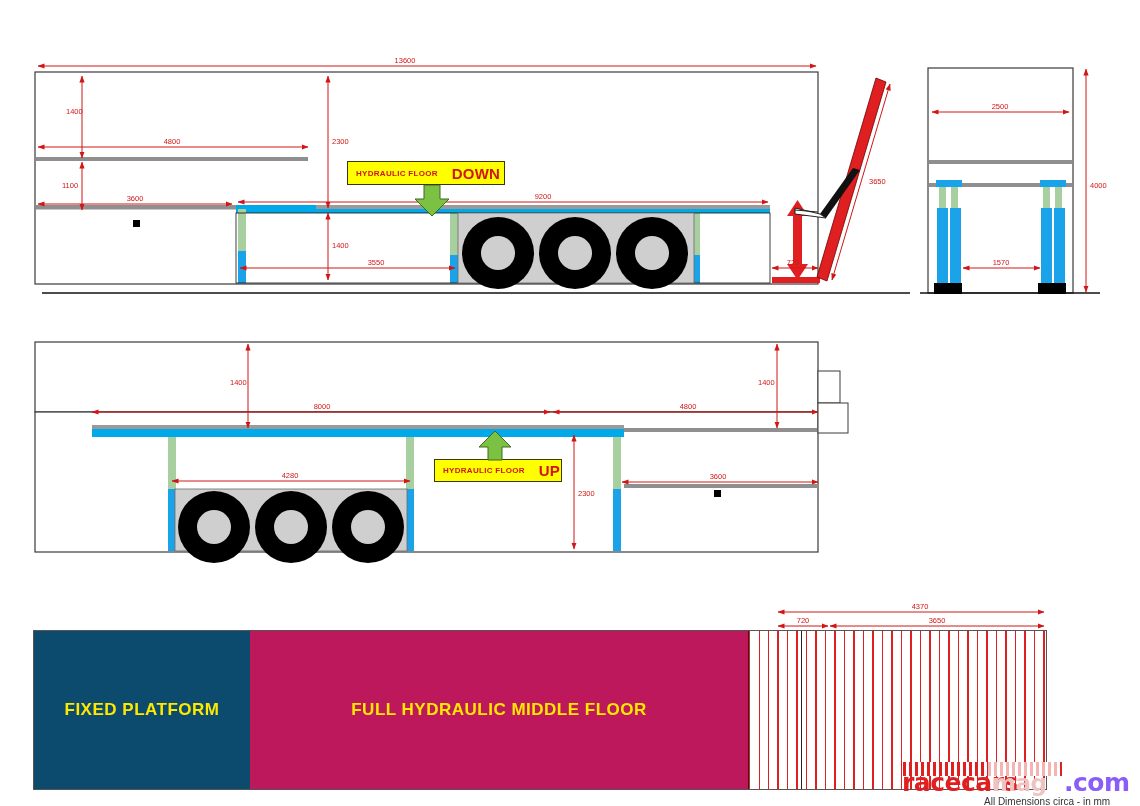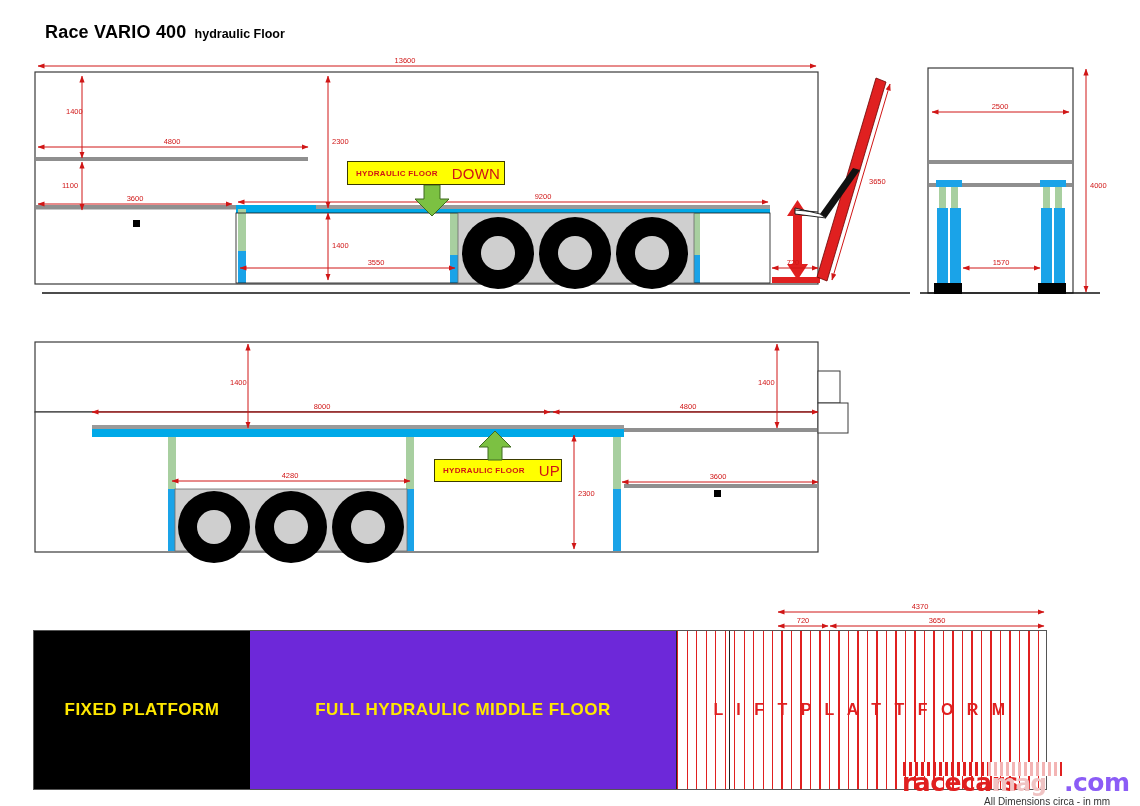--- a/index.html
+++ b/index.html
@@ -70,48 +70,48 @@
     white-space: nowrap;
   }
   .callout .small {
     font-size: 8px;
     font-weight: bold;
     color: #d01616;
     letter-spacing: 0.3px;
   }
   .callout .big {
     font-size: 15px;
-    font-weight: normal;
+    font-weight: bold;
     color: #d01616;
     margin-left: 14px;
     letter-spacing: 0.2px;
   }
   
   #plan-view {
     position: absolute;
     left: 33px;
     top: 630px;
     width: 1014px;
     height: 160px;
     border: 1px solid #555;
     box-sizing: border-box;
     display: flex;
   }
   #plan-fixed {
     width: 216px;
-    background: #000000;
+    background: #0c4a6e;
     display: flex;
     align-items: center;
     justify-content: center;
     position: relative;
     box-sizing: border-box;
   }
   #plan-middle {
-    width: 426px;
-    background: #6d28d9;
+    width: 498px;
+    background: #be185d;
     display: flex;
     align-items: center;
     justify-content: center;
     box-sizing: border-box;
   }
   #plan-lift {
     flex: 1;
     background: #ffffff;
     position: relative;
     display: flex;
@@ -210,23 +210,20 @@
     top: 34px;
     font-size: 10px;
     color: #333;
   }
 </style>
 </head>
 <body>
 
 <div class="page">
 
-  <div id="title-block">
-    <span id="title-main">Race VARIO 400</span><span id="title-sub">hydraulic Floor</span>
-  </div>
 
   <svg class="layer" viewBox="0 0 1140 806">
     <defs>
       <marker id="ar" markerWidth="7" markerHeight="6" refX="6.5" refY="3" orient="auto">
         <path d="M7,3 L0,0.4 L0,5.6 Z" fill="#d01616"></path>
       </marker>
       <marker id="al" markerWidth="7" markerHeight="6" refX="0.5" refY="3" orient="auto">
         <path d="M0,3 L7,0.4 L7,5.6 Z" fill="#d01616"></path>
       </marker>
       <marker id="yr" markerWidth="7" markerHeight="6" refX="6.5" refY="3" orient="auto">
@@ -453,21 +450,20 @@
 
   <div id="plan-view">
     <div id="plan-fixed">
       <span class="plan-label">FIXED PLATFORM</span>
     </div>
     <div id="plan-middle">
       <span class="plan-label">FULL HYDRAULIC MIDDLE FLOOR</span>
     </div>
     <div id="plan-lift">
       <div id="plan-lift-divider"></div>
-      <span class="plan-label">L I F T   P L A T T F O R M</span>
     </div>
   </div>
 
   <div id="watermark">
     <div id="wm-bars"></div>
     <div id="wm-bars-faded"></div>
     <div id="wm-racecars">racecars</div>
     <div id="wm-mid">mag</div>
     <div id="wm-com">.com</div>
     <div id="wm-note">All Dimensions circa - in mm</div>

